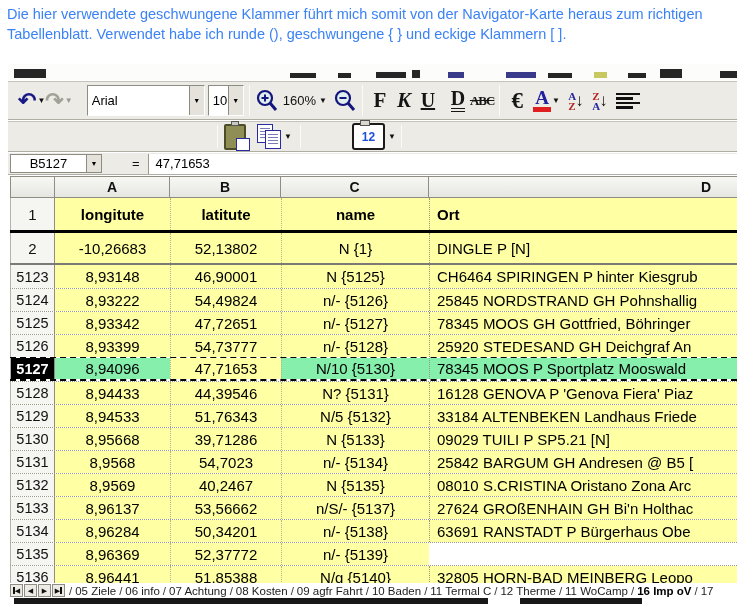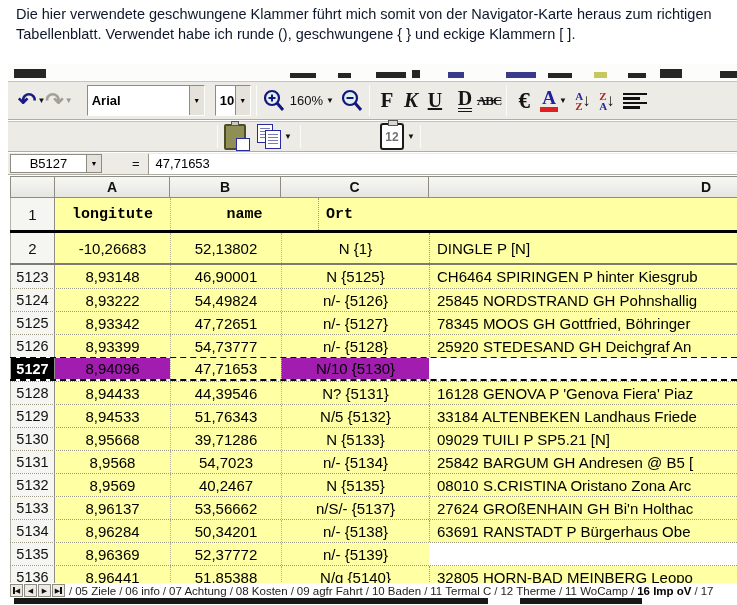--- a/index.html
+++ b/index.html
@@ -1,47 +1,47 @@
 <!DOCTYPE html>
 <html><head>
 <meta charset="utf-8">
 <style>
   * { box-sizing: border-box; margin: 0; padding: 0; }
   html,body { width: 737px; height: 605px; overflow: hidden; }
   body { font-family: "Liberation Sans", sans-serif; background: #ffffff; }
   #app { position: relative; width: 737px; height: 605px; background: #fff; }
 
   
-  .intro { position: absolute; top: 5px; left: 16px; right: 2px; color: #0f172a;
+  .intro { position: absolute; top: 5px; left: 7px; right: 2px; color: #3b82f6;
            font-size: 14.5px; line-height: 19.5px; letter-spacing: 0; }
 
   
   .clipstrip { position: absolute; top: 64px; left: 8px; right: 0; height: 16px; background: #fcfcfa; }
   .frag { position: absolute; bottom: 2px; background: #262626; }
 
   
   .toolbar { position: absolute; left: 8px; right: 0; background: #ecebe5;
              border-top: 1px solid #c6c3ba; border-bottom: 1px solid #b0ada3;
              display: flex; align-items: center; }
   .tb1 { top: 81px; height: 39px; }
   .tb2 { top: 121px; height: 31px; }
   .sep { width: 1px; align-self: stretch; margin: 3px 5px; background: #a8a59b; border-right: 1px solid #fbfbf8; }
   .tbtn { display: flex; align-items: center; justify-content: center; height: 30px; min-width: 24px;
           cursor: default; }
   .darr { font-size: 8px; color: #111; margin-left: 1px; }
   .darr.dis { color: #9b988f; }
   .undo-glyph { font-size: 22px; font-weight: bold; color: #1a1a86; line-height: 20px; }
   .redo-glyph { font-size: 22px; font-weight: bold; color: #a3a098; line-height: 20px; }
   .combo { background: #fff; border: 1px solid #8e8b82; border-bottom-color: #fdfdfb; border-right-color: #fdfdfb;
-           height: 31px; display: flex; align-items: center; font-size: 13px; font-weight: bold; }
+           height: 31px; display: flex; align-items: center; font-size: 13px; }
   .combo .cval { padding: 0 4px; flex: 1; overflow: hidden; white-space: nowrap; }
   .combo .cbtn { width: 15px; height: 100%; background: #e4e2db; border-left: 1px solid #8e8b82;
                  display: flex; align-items: center; justify-content: center; font-size: 7px; }
   .fontcombo { width: 118px; margin-left: 14px; }
-  .sizecombo { width: 36px; margin-left: 10px; }
+  .sizecombo { width: 36px; margin-left: 3px; }
   .zoomico { width: 24px; height: 24px; }
   .zoomlvl { font-size: 13px; color: #111; margin: 0 2px 0 4px; }
   .fmt { font-family: "Liberation Serif", serif; font-weight: bold; color: #151515; }
   .fmt-b { font-size: 21px; }
   .fmt-i { font-size: 21px; font-style: italic; }
   .fmt-u { font-size: 20px; text-decoration: underline; }
   .fmt-d { font-size: 20px; border-bottom: 4px double #151515; line-height: 19px; }
   .fmt-s { font-size: 13px; text-decoration: line-through; letter-spacing: -1px; }
   .fmt-e { font-size: 23px; }
   .fontcol { font-family: "Liberation Serif", serif; font-weight: bold; font-size: 19px; color: #2020a0;
@@ -56,23 +56,23 @@
 
   
   .paste-body { width: 22px; height: 26px; background: #8f8f55; border: 2px solid #4c4c28; border-radius: 2px; position: relative; }
   .paste-clip { position: absolute; top: -5px; left: 5px; width: 8px; height: 5px; background: #c9c9c2; border: 1px solid #555; }
   .paste-doc { position: absolute; right: -6px; bottom: -3px; width: 14px; height: 13px; background: #fff; border: 1px solid #2a2aa0; }
   .copy-ico { position: relative; width: 26px; height: 26px; }
   .copy-back, .copy-front { position: absolute; width: 16px; height: 19px; background: #fff; border: 1px solid #2a2aa0; }
   .copy-back { top: 0; left: 0; } .copy-front { top: 6px; left: 8px; }
   .copy-back::after, .copy-front::after { content: ""; position: absolute; left: 2px; top: 3px; right: 2px;
       height: 10px; background: repeating-linear-gradient(#7a7ab8 0 1px, transparent 1px 3px); }
-  .date-ico { width: 24px; height: 27px; background: #fff; border: 2px solid #1a1a1a; border-radius: 3px;
+  .date-ico { width: 33px; height: 27px; background: #fff; border: 2px solid #1a1a1a; border-radius: 3px;
               display: flex; align-items: center; justify-content: center; position: relative;
-              font-size: 12px; font-weight: bold; color: #737373; margin-left: 28px; }
+              font-size: 12px; font-weight: bold; color: #1d4ed8; }
   .date-ico::before { content: ""; position: absolute; top: -5px; left: 6px; width: 8px; height: 4px;
               background: #d9d9d2; border: 1px solid #555; }
 
   
   .fbar { position: absolute; top: 153px; left: 8px; right: 0; height: 22px; background: #ecebe5;
           border-bottom: 1px solid #b0ada3; display: flex; align-items: center; font-size: 13px; }
   .namebox { width: 92px; height: 19px; background: #fff; border: 1px solid #8e8b82; margin-left: 2px;
              display: flex; align-items: center; }
   .namebox .nval { flex: 1; text-align: center; }
   .nbtn { width: 15px; height: 17px; background: #e4e2db; border-left: 1px solid #8e8b82;
@@ -94,29 +94,29 @@
   .gutter { width: 45px; background: #f5f5f1; border-right: 1px solid #8f8c84; border-left: 1px solid #b5b2aa;
             font-size: 14.5px; color: #111; display: flex; align-items: center; justify-content: center; }
   .cell { font-size: 15px; color: #000; background: #ffffa3; overflow: hidden; white-space: nowrap;
           display: flex; align-items: center; }
   .cell.a { width: 115px; justify-content: center; }
   .cell.b { width: 111px; justify-content: center; border-left: 1px dotted #b3b093; }
   .cell.c { width: 148px; justify-content: center; border-left: 1px dotted #b3b093; }
   .cell.d { flex: 1; justify-content: flex-start; padding-left: 7px; border-left: 1px dotted #97948a; }
 
   .hdrrow { height: 35px; }
-  .hdrrow .cell { font-weight: bold; font-family: Liberation Mono, monospace; }
+  .hdrrow .cell { font-weight: bold; }
   .hdrrow { border-bottom: 3px solid #000; }
   .hdrrow .gutter, .row2 .gutter { font-size: 15px; }
   .row2 { height: 32px; border-bottom: 2px solid #7c7a74; }
   .datarow + .datarow { border-top: 1px dotted #9c9a86; text-align: right; }
 
   .selrow { border-top: 2px dashed #000 !important; border-bottom: 2px dashed #000; height: 25px; margin-top: -1px; }
   .selrow .gutter { background: #000; color: #fff; font-weight: bold; }
-  .selrow .cell { background: #a21caf; }
+  .selrow .cell { background: #86efac; }
   .selrow .cell.active-cell { background: #ffffa3; }
 
   
   .tabbar { position: absolute; top: 583px; left: 10px; right: 0; height: 15px; background: #fff;
             display: flex; align-items: center; font-size: 11.5px; color: #1c1c1c; overflow: hidden; }
   .navbtn { width: 13px; height: 13px; border: 1px solid #8f8c84; background: #ecebe5; margin-right: 1px;
             display: flex; align-items: center; justify-content: center; font-size: 7px; color: #111; }
   .navbtn .bar { display: inline-block; width: 2px; height: 7px; background: #111; }
   .tabsep { margin: 0 3px; color: #333; }
   .stab { white-space: nowrap; }
@@ -274,20 +274,21 @@
     <div class="colheads">
       <div class="corner"></div>
       <div class="colhead ch-a">A</div>
       <div class="colhead ch-b">B</div>
       <div class="colhead ch-c">C</div>
       <div class="colhead ch-d">D</div>
     </div>
     <div class="row hdrrow">
       <div class="gutter">1</div>
       <div class="cell a">longitute</div>
+      <div class="cell b">latitute</div>
       <div class="cell c">name</div>
       <div class="cell d">Ort</div>
     </div>
     <div>
         <div class="row row2">
           <div class="gutter">2</div>
           <div class="cell a">-10,26683</div>
           <div class="cell b">52,13802</div>
           <div class="cell c">N {1}</div>
           <div class="cell d">DINGLE P [N]</div>
@@ -318,20 +319,21 @@
           <div class="cell a">8,93399</div>
           <div class="cell b">54,73777</div>
           <div class="cell c">n/- {5128}</div>
           <div class="cell d">25920 STEDESAND GH Deichgraf An</div>
         </div>
         <div class="row datarow selrow">
           <div class="gutter">5127</div>
           <div class="cell a">8,94096</div>
           <div class="cell b active-cell">47,71653</div>
           <div class="cell c">N/10 {5130}</div>
+          <div class="cell d">78345 MOOS P Sportplatz Mooswald</div>
         </div>
         <div class="row datarow">
           <div class="gutter">5128</div>
           <div class="cell a">8,94433</div>
           <div class="cell b">44,39546</div>
           <div class="cell c">N? {5131}</div>
           <div class="cell d">16128 GENOVA P 'Genova Fiera' Piaz</div>
         </div>
         <div class="row datarow">
           <div class="gutter">5129</div>

